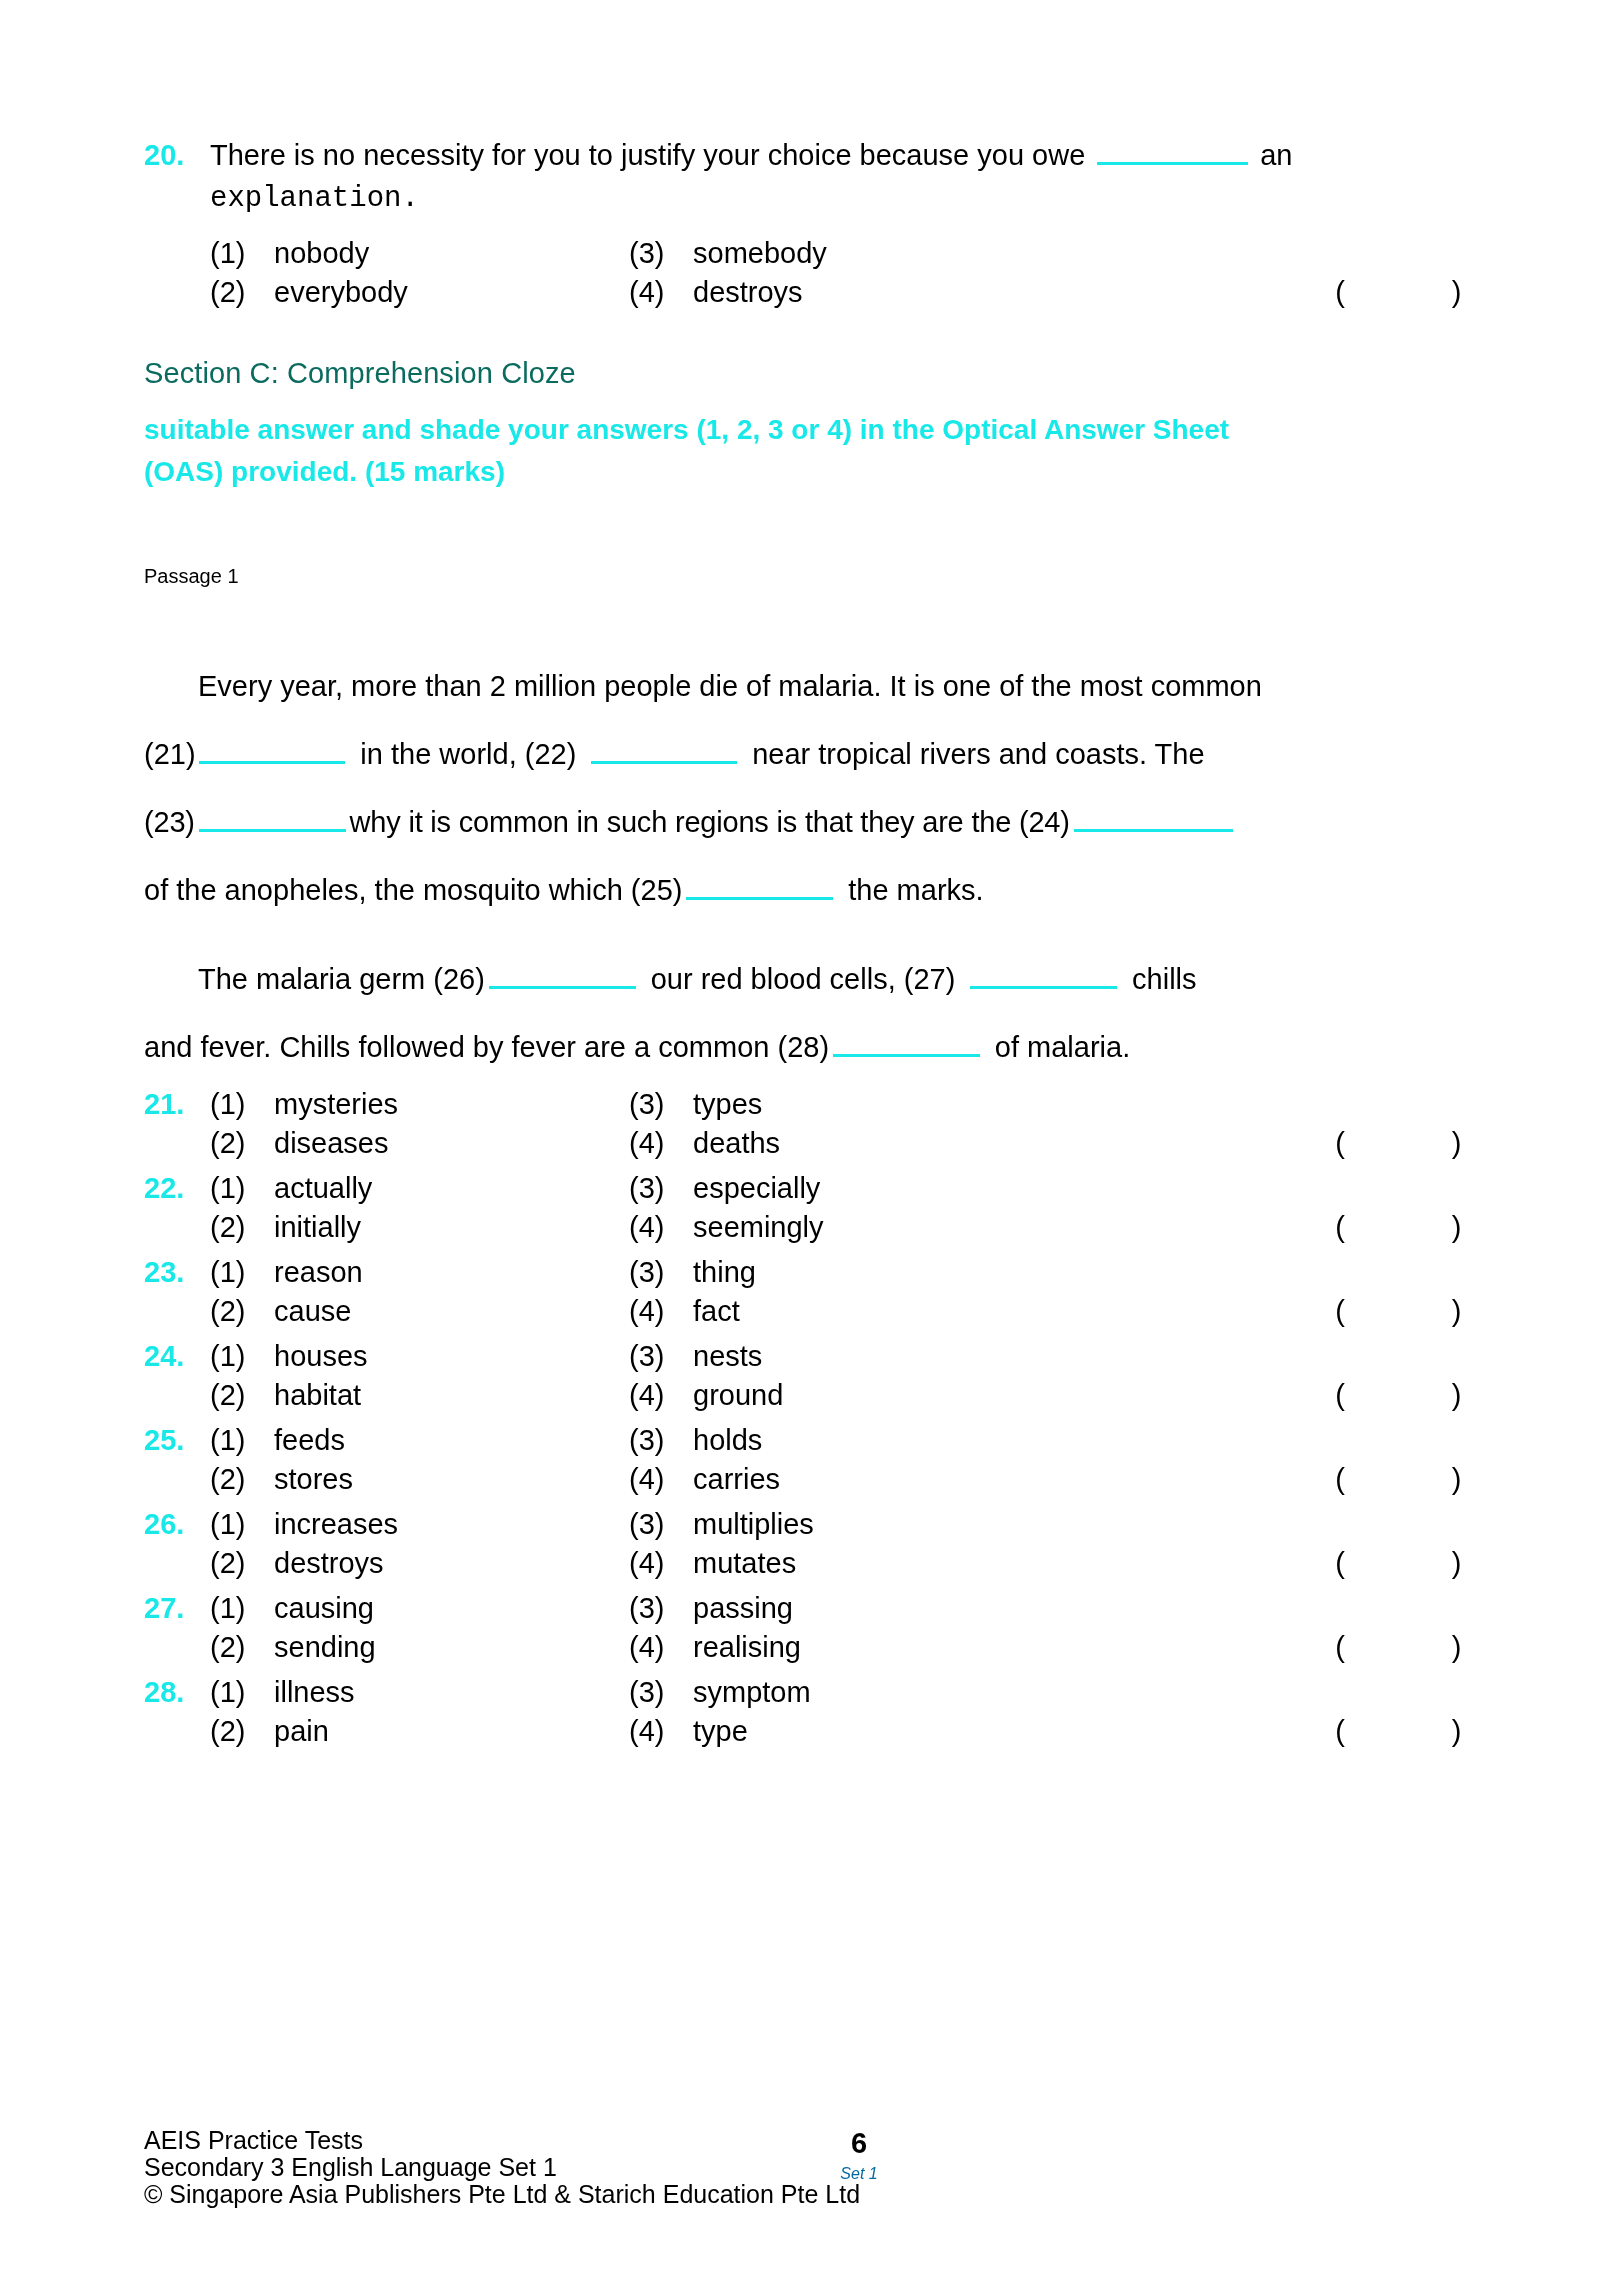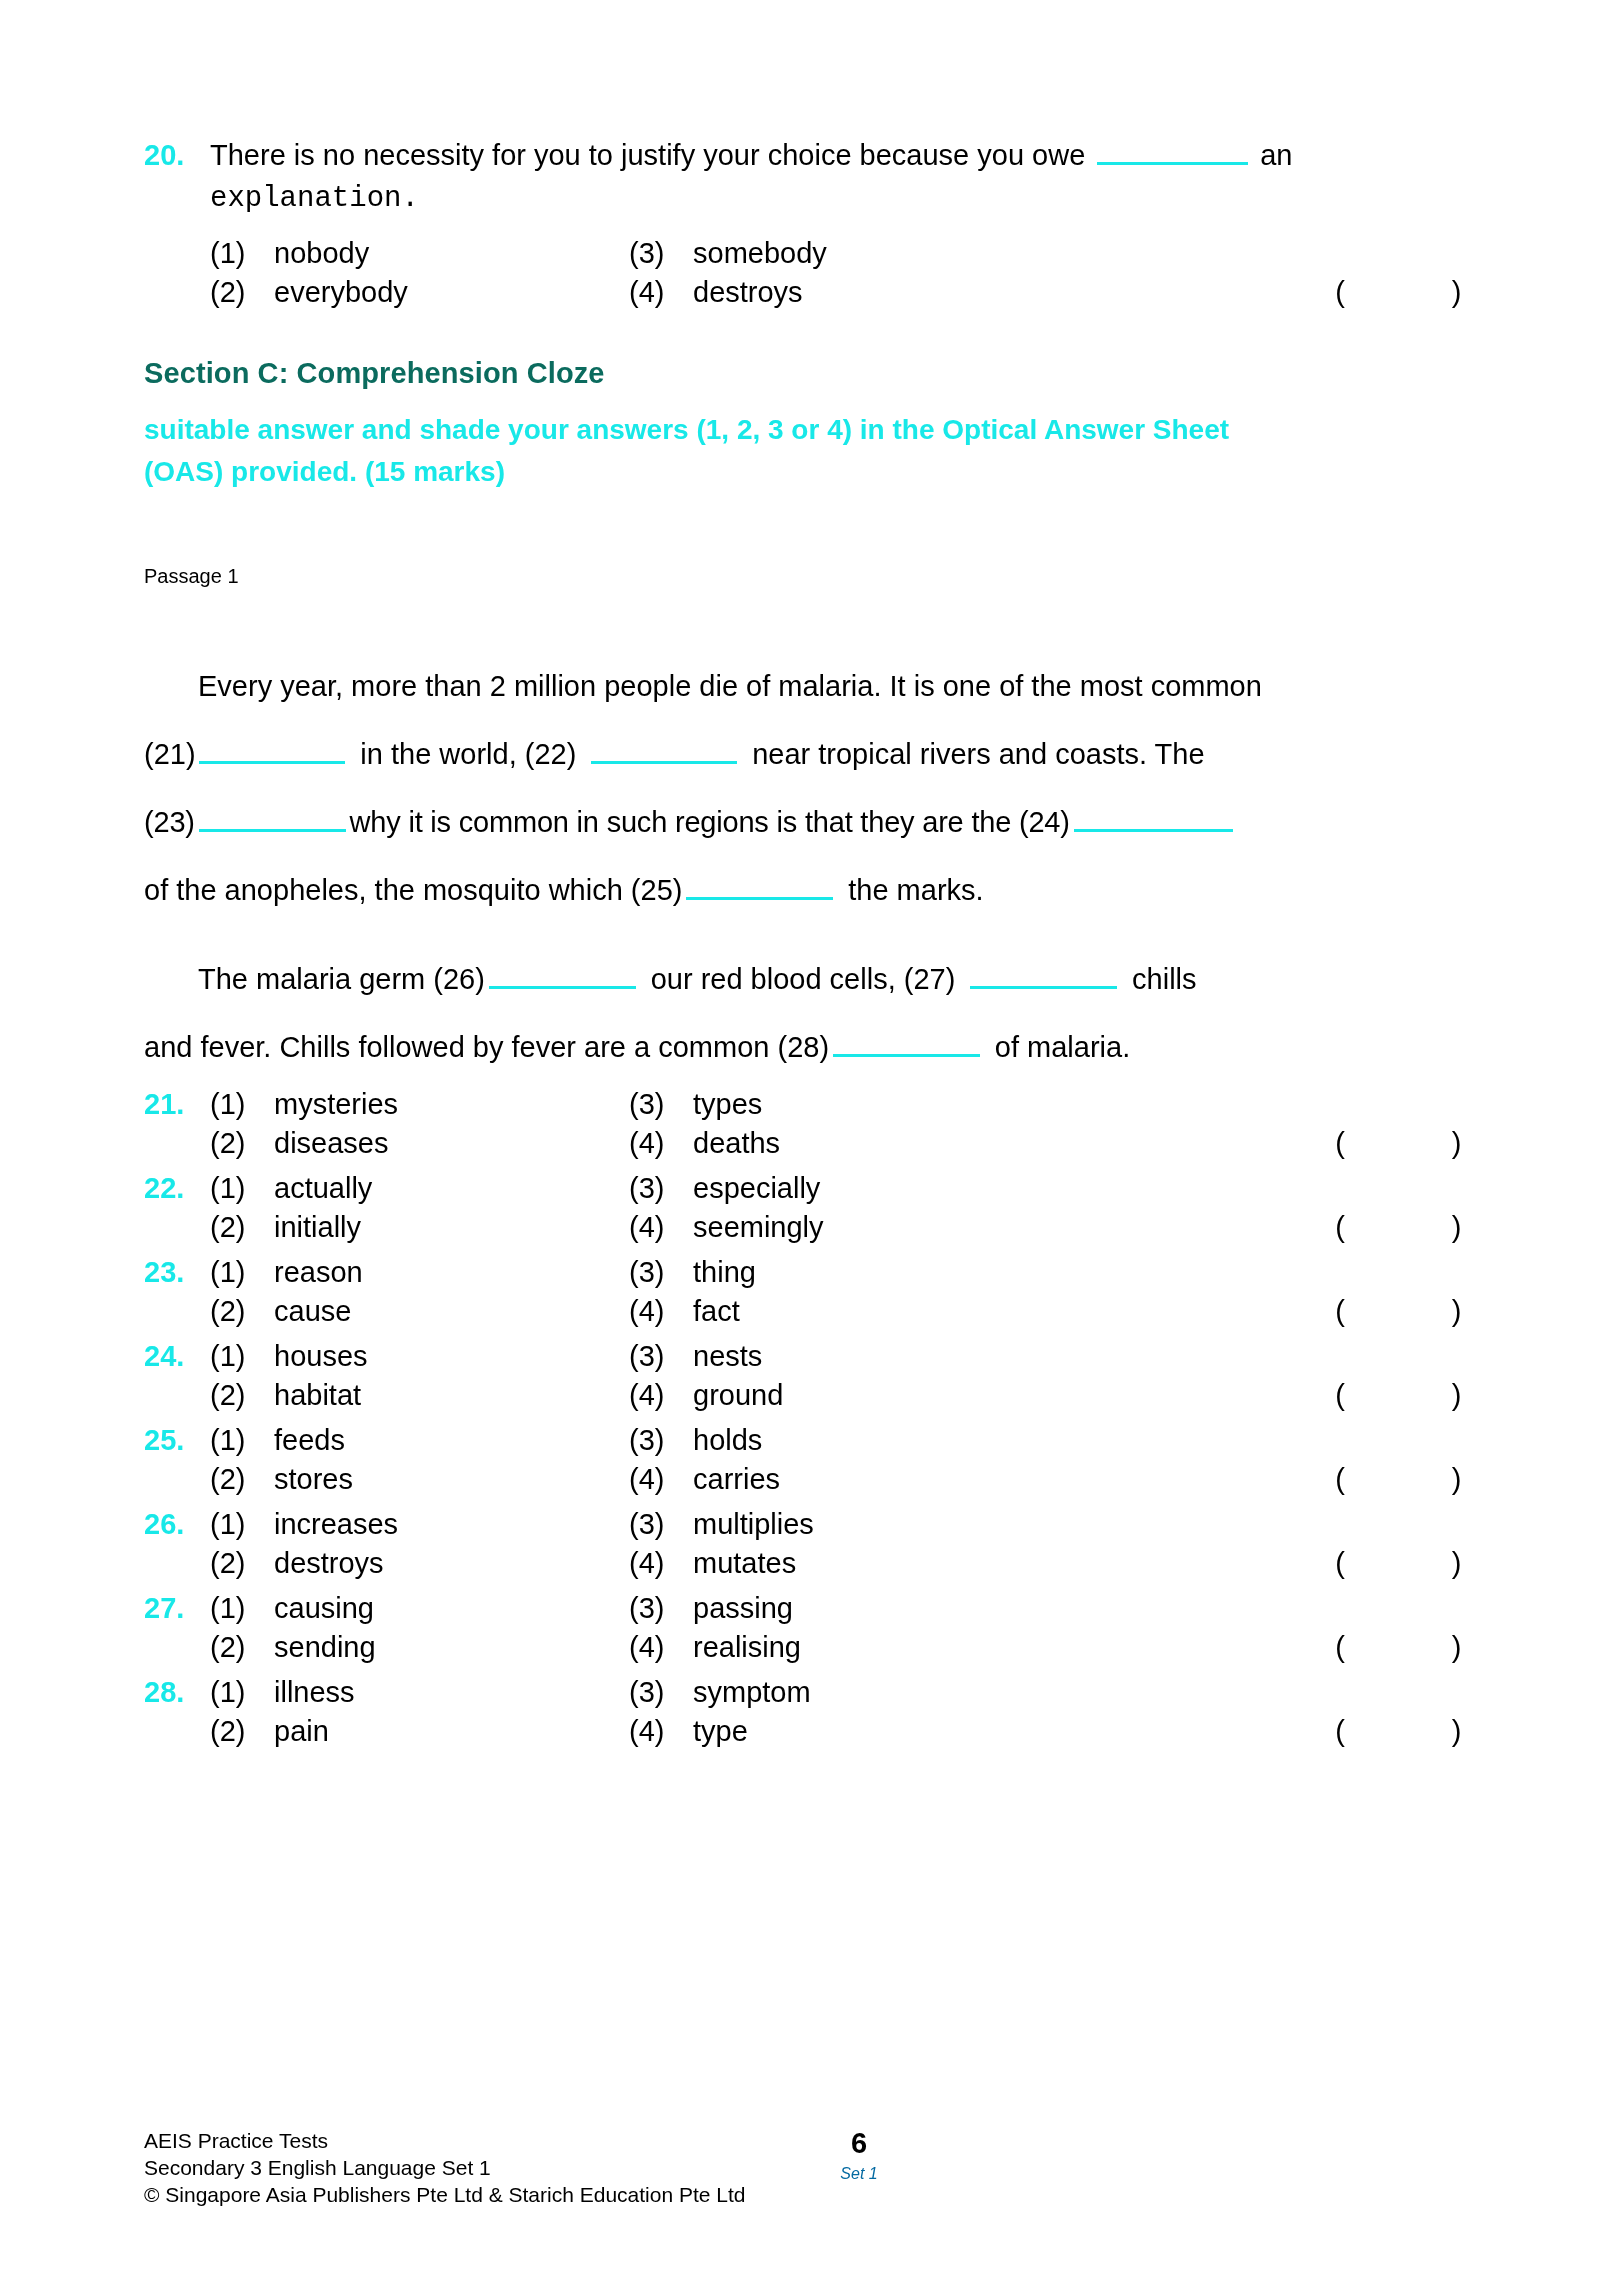--- a/index.html
+++ b/index.html
@@ -92,21 +92,21 @@
     font-size: 29px;
     line-height: 39px;
   }
 
   
   .section-head {
     position: absolute;
     left: 144px;
     top: 357px;
     font-size: 29px;
-    font-weight: bold;
+    font-weight: normal;
     color: #0B6B5E;
     letter-spacing: 0.1px;
   }
   .section-instr {
     position: absolute;
     left: 144px;
     top: 409px;
     width: 1327px;
     font-size: 28px;
     line-height: 42px;
@@ -182,21 +182,21 @@
   .footer {
     position: absolute;
     left: 144px;
     top: 2127px;
     width: 1327px;
   }
   .footer-left {
     position: absolute;
     left: 0;
     top: 0;
-    font-size: 21px;
+    font-size: 25px;
     line-height: 27px;
   }
   .footer-center {
     position: absolute;
     left: 652px;
     top: 0;
     width: 126px;
     text-align: center;
   }
   .page-no {

